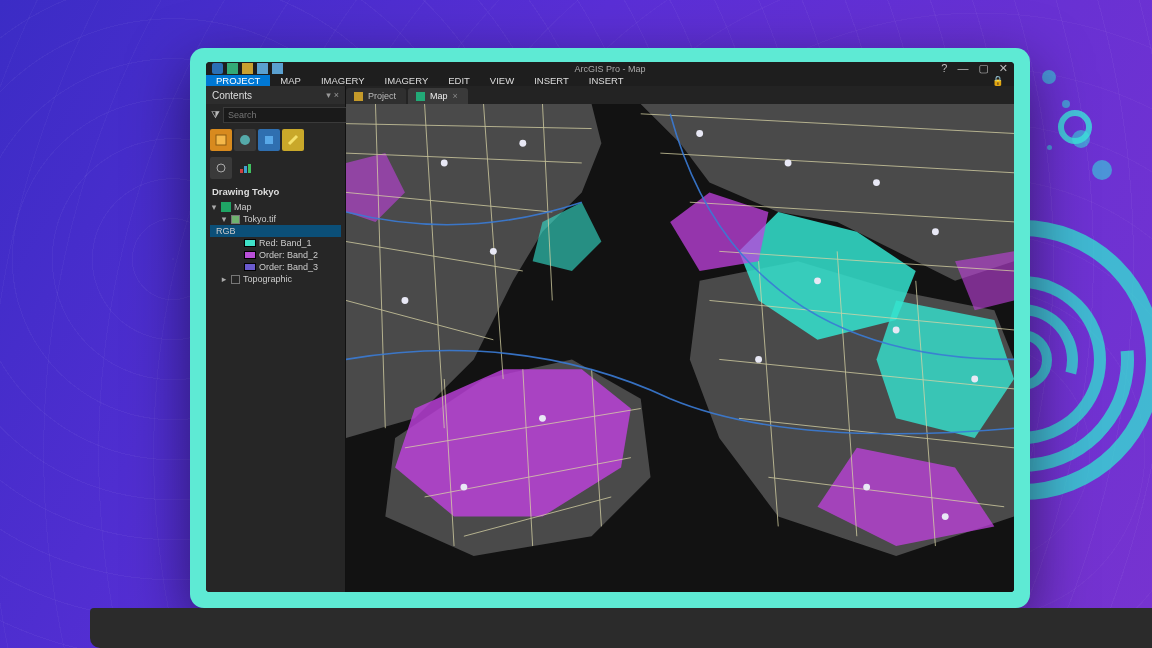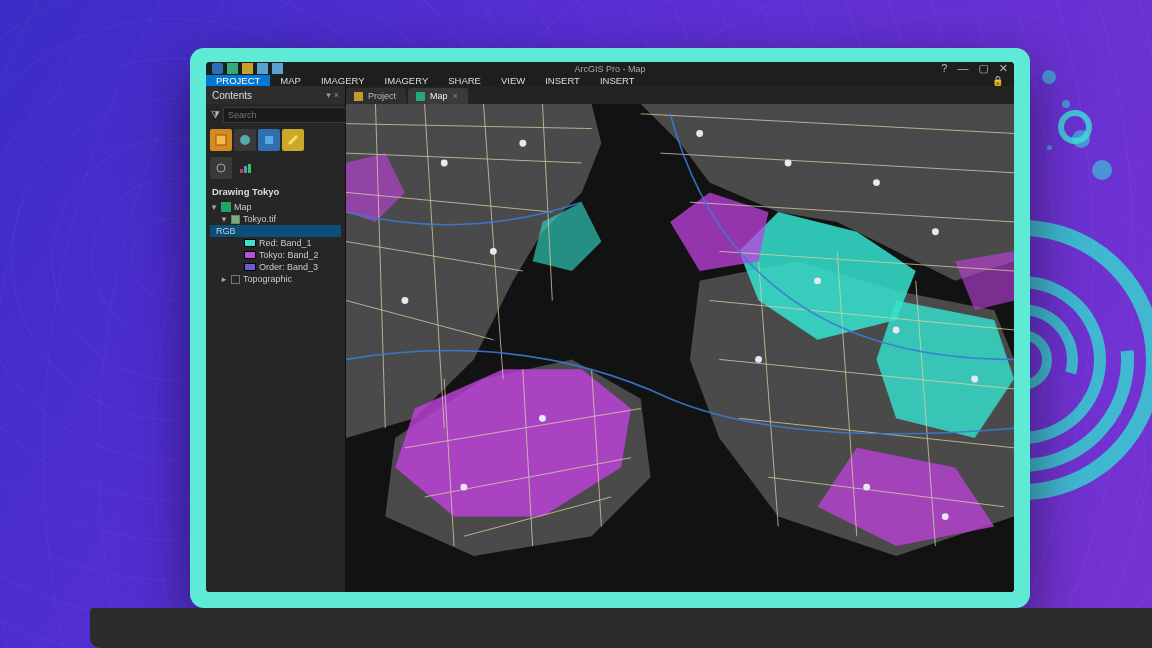--- a/index.html
+++ b/index.html
@@ -176,21 +176,21 @@
         <span>▢</span>
         <span>✕</span>
       </div>
     </div>
 
     <div class="menubar">
       <div class="tab active">PROJECT</div>
       <div class="tab">MAP</div>
       <div class="tab">IMAGERY</div>
       <div class="tab">IMAGERY</div>
-      <div class="tab">SHARE</div>
+      <div class="tab">EDIT</div>
       <div class="tab">VIEW</div>
       <div class="tab">INSERT</div>
       <div class="tab">INSERT</div>
       <div style="flex:1"></div>
       <div class="tab" style="color:#6fb36f;">🔒</div>
     </div>
 
     <div class="workspace">
 
       <div class="contents">
@@ -254,21 +254,21 @@
           </div>
           <div class="tree-row indent2 sel">
             <span>RGB</span>
           </div>
           <div class="tree-row indent3">
             <span class="swatch sw-red"></span>
             <span>Red: Band_1</span>
           </div>
           <div class="tree-row indent3">
             <span class="swatch sw-green"></span>
-            <span>Tokyo: Band_2</span>
+            <span>Order: Band_2</span>
           </div>
           <div class="tree-row indent3">
             <span class="swatch sw-blue"></span>
             <span>Order: Band_3</span>
           </div>
           <div class="tree-row indent1">
             <span class="arrow">▸</span>
             <span class="cb"></span>
             <span>Topographic</span>
           </div>

